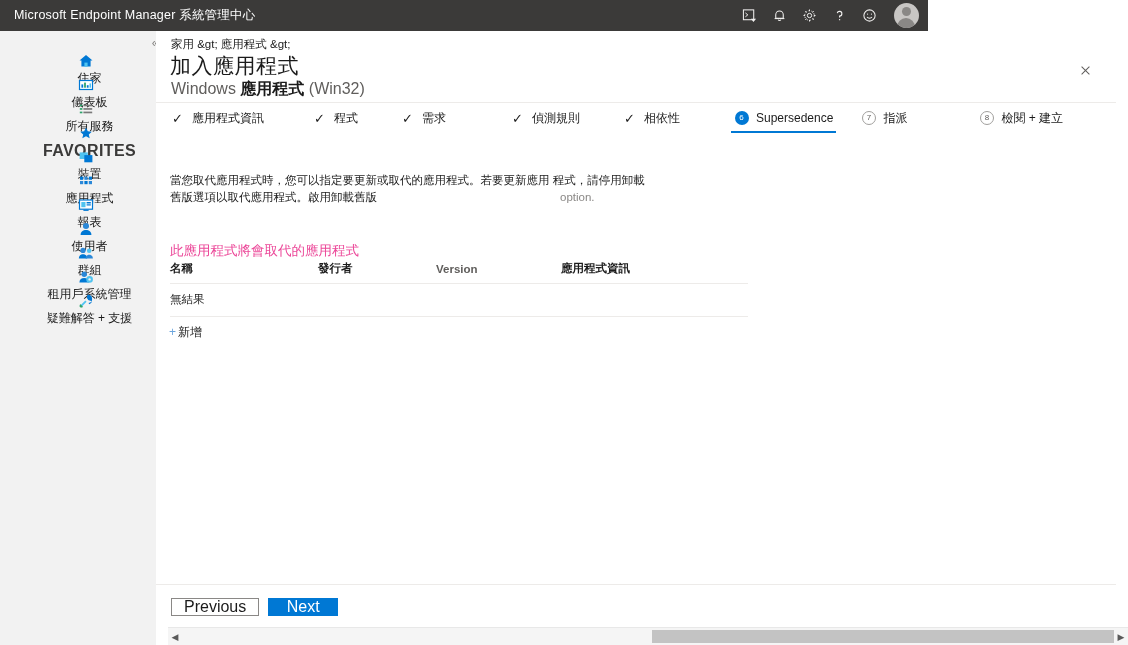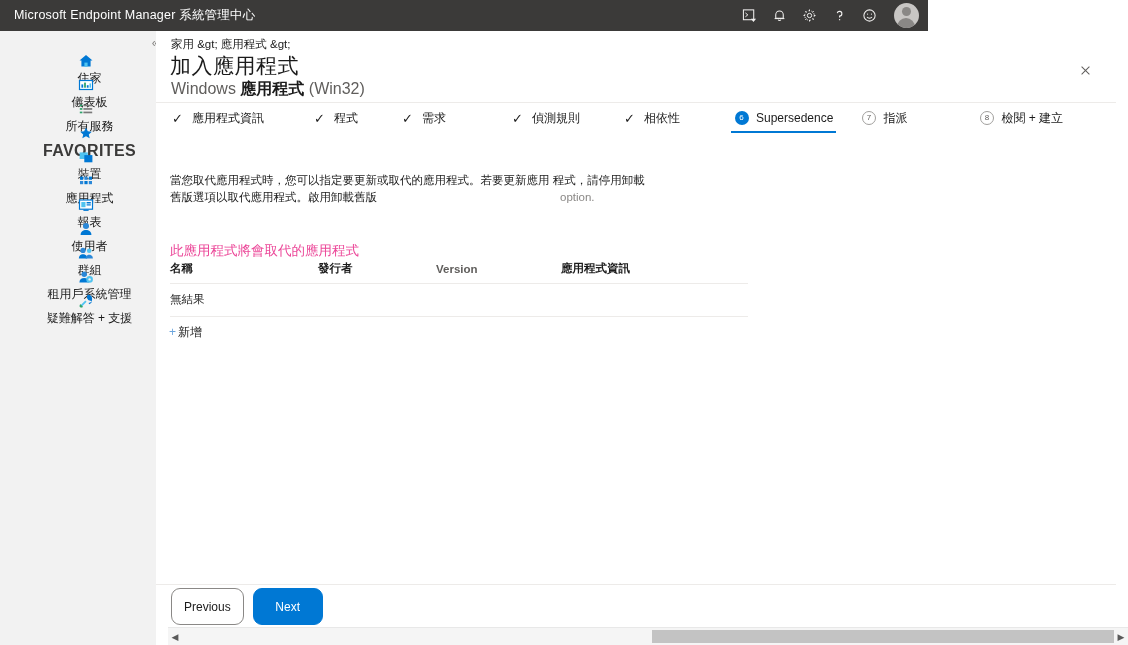--- a/index.html
+++ b/index.html
@@ -334,30 +334,29 @@
     width: 960px;
     height: 44px;
     background: #ffffff;
     border-top: 1px solid #edebe9;
     display: flex;
     align-items: center;
     padding-left: 15px;
     box-sizing: border-box;
   }
   .btn {
-    height: 37px;
+    height: 18px;
     min-width: 70px;
-    font-size: 12px;
+    font-size: 16px;
     font-family: "Liberation Sans", "DejaVu Sans", sans-serif;
     display: inline-flex;
     align-items: center;
     justify-content: center;
     box-sizing: border-box;
     padding: 0 12px;
-    border-radius: 9px;
   }
   .btn-secondary {
     background: #ffffff;
     border: 1px solid #8a8886;
     color: #1b1b1b;
     margin-right: 9px;
   }
   .btn-primary {
     background: #0078d4;
     border: 1px solid #0078d4;

